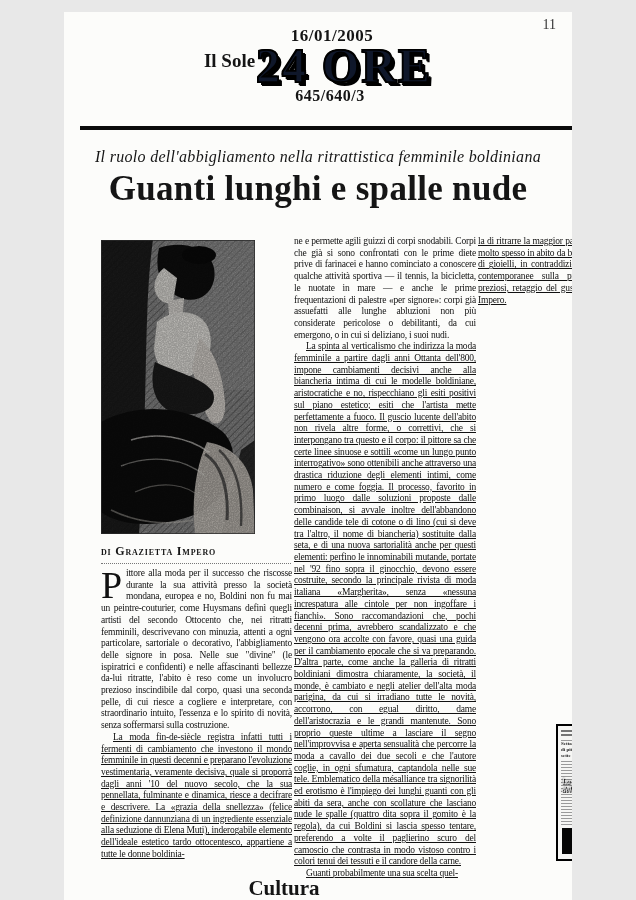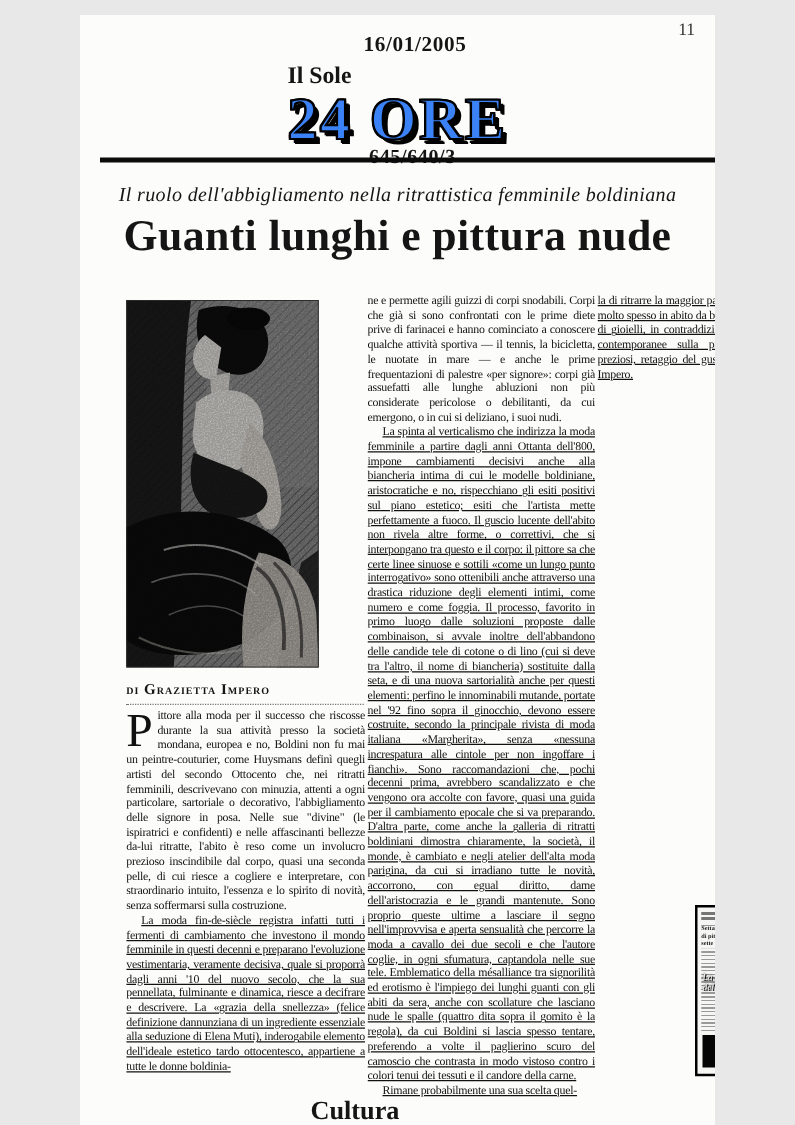--- a/index.html
+++ b/index.html
@@ -8,25 +8,25 @@
     position:relative; width:508px; height:900px; margin:12px auto;
     background:#fcfcfa; color:#151515; overflow:hidden;
     font-family:"Liberation Serif", serif;
   }
   .abs { position:absolute; }
 
   
   .page-number { top:5px; right:16px; font-size:14px; color:#333; }
   .masthead { top:14px; left:0; width:100%; text-align:center; }
   .mh-date { font-size:17px; font-weight:bold; transform:translateX(14px); letter-spacing:.5px; }
-  .mh-row { display:inline-flex; align-items:flex-start; margin-top:-4px;flex-direction:column; }
+  .mh-row { display:inline-flex; align-items:flex-start; margin-top:-4px; }
   .mh-pretitle { font-size:19px; font-weight:bold; margin-top:8px; margin-right:1px; }
   .mh-logo {
     font-size:48px; font-weight:bold; letter-spacing:2px; line-height:1;
-    color:#3b82f6;
+    color:#0f172a;
     -webkit-text-stroke:1.6px #000;
     text-shadow:-1px -1px 0 #000, 1px -1px 0 #000, -1px 1px 0 #000,
                  1px 1px 0 #000, 3px 3px 0 #000, 4px 4px 0 #000;
   }
   .mh-code { font-size:16px; font-weight:bold; margin-top:-3px; transform:translateX(12px); letter-spacing:.5px; }
   .top-rule { top:114px; left:16px; width:604px; height:4px; background:#0b0b0b; }
 
   .kicker { top:136px; left:0; width:100%; text-align:center;
             font-style:italic; font-size:16px; letter-spacing:.3px; }
   .headline { top:157px; left:0; width:100%; text-align:center;
@@ -94,21 +94,21 @@
     <div class="mh-row">
       <span class="mh-pretitle">Il Sole</span>
       <span class="mh-logo">24 ORE</span>
     </div>
     <div class="mh-code">645/640/3</div>
   </div>
 
   <div class="abs top-rule"></div>
 
   <div class="abs kicker">Il ruolo dell'abbigliamento nella ritrattistica femminile boldiniana</div>
-  <div class="abs headline">Guanti lunghi e pittura nude</div>
+  <div class="abs headline">Guanti lunghi e spalle nude</div>
 
   <div class="abs painting">
     <svg viewBox="0 0 154 294" preserveAspectRatio="none">
       <defs>
         <pattern id="hatch" width="5" height="5" patternUnits="userSpaceOnUse" patternTransform="rotate(45)">
           <rect width="5" height="5" fill="#8d8d8d"></rect>
           <line x1="0" y1="0" x2="0" y2="5" stroke="#555" stroke-width="1.4"></line>
         </pattern>
         <filter id="grain">
           <feTurbulence type="fractalNoise" baseFrequency="0.8" numOctaves="2" result="n"></feTurbulence>
@@ -150,21 +150,21 @@
   <div class="abs byline">di Grazietta Impero</div>
 
   <div class="abs bodytext col1-text">
     <p class="para"><span class="dropcap">P</span><span>ittore alla moda per il successo che riscosse durante la sua attività presso la società mondana, europea e no, Boldini non fu mai un peintre-couturier, come Huysmans definì quegli artisti del secondo Ottocento che, nei ritratti femminili, descrivevano con minuzia, attenti a ogni particolare, sartoriale o decorativo, l'abbigliamento delle signore in posa. Nelle sue "divine" (le ispiratrici e confidenti) e nelle affascinanti bellezze da-lui ritratte, l'abito è reso come un involucro prezioso inscindibile dal corpo, quasi una seconda pelle, di cui riesce a cogliere e interpretare, con straordinario intuito, l'essenza e lo spirito di novità, senza soffermarsi sulla costruzione.</span></p>
     <p class="para indent">La moda fin-de-siècle registra infatti tutti i fermenti di cambiamento che investono il mondo femminile in questi decenni e preparano l'evoluzione vestimentaria, veramente decisiva, quale si proporrà dagli anni '10 del nuovo secolo, che la sua pennellata, fulminante e dinamica, riesce a decifrare e descrivere. La «grazia della snellezza» (felice definizione dannunziana di un ingrediente essenziale alla seduzione di Elena Muti), inderogabile elemento dell'ideale estetico tardo ottocentesco, appartiene a tutte le donne boldinia-</p>
   </div>
 
   <div class="abs bodytext col2">
     <p class="para">ne e permette agili guizzi di corpi snodabili. Corpi che già si sono confrontati con le prime diete prive di farinacei e hanno cominciato a conoscere qualche attività sportiva — il tennis, la bicicletta, le nuotate in mare — e anche le prime frequentazioni di palestre «per signore»: corpi già assuefatti alle lunghe abluzioni non più considerate pericolose o debilitanti, da cui emergono, o in cui si deliziano, i suoi nudi.</p>
     <p class="para indent">La spinta al verticalismo che indirizza la moda femminile a partire dagli anni Ottanta dell'800, impone cambiamenti decisivi anche alla biancheria intima di cui le modelle boldiniane, aristocratiche e no, rispecchiano gli esiti positivi sul piano estetico; esiti che l'artista mette perfettamente a fuoco. Il guscio lucente dell'abito non rivela altre forme, o correttivi, che si interpongano tra questo e il corpo: il pittore sa che certe linee sinuose e sottili «come un lungo punto interrogativo» sono ottenibili anche attraverso una drastica riduzione degli elementi intimi, come numero e come foggia. Il processo, favorito in primo luogo dalle soluzioni proposte dalle combinaison, si avvale inoltre dell'abbandono delle candide tele di cotone o di lino (cui si deve tra l'altro, il nome di biancheria) sostituite dalla seta, e di una nuova sartorialità anche per questi elementi: perfino le innominabili mutande, portate nel '92 fino sopra il ginocchio, devono essere costruite, secondo la principale rivista di moda italiana «Margherita», senza «nessuna increspatura alle cintole per non ingoffare i fianchi». Sono raccomandazioni che, pochi decenni prima, avrebbero scandalizzato e che vengono ora accolte con favore, quasi una guida per il cambiamento epocale che si va preparando. D'altra parte, come anche la galleria di ritratti boldiniani dimostra chiaramente, la società, il monde, è cambiato e negli atelier dell'alta moda parigina, da cui si irradiano tutte le novità, accorrono, con egual diritto, dame dell'aristocrazia e le grandi mantenute. Sono proprio queste ultime a lasciare il segno nell'improvvisa e aperta sensualità che percorre la moda a cavallo dei due secoli e che l'autore coglie, in ogni sfumatura, captandola nelle sue tele. Emblematico della mésalliance tra signorilità ed erotismo è l'impiego dei lunghi guanti con gli abiti da sera, anche con scollature che lasciano nude le spalle (quattro dita sopra il gomito è la regola), da cui Boldini si lascia spesso tentare, preferendo a volte il paglierino scuro del camoscio che contrasta in modo vistoso contro i colori tenui dei tessuti e il candore della carne.</p>
-    <p class="para indent">Rimane probabilmente una sua scelta quel-</p>
+    <p class="para indent">Guanti probabilmente una sua scelta quel-</p>
   </div>
 
   <div class="abs bodytext col3">
     <p class="para">la di ritrarre la maggior parte delle sue committenti, molto spesso in abito da ballo, completamente prive di gioielli, in contraddizione con le testimonianze contemporanee sulla profusione di ornamenti preziosi, retaggio del gusto opulento del Secondo Impero.</p>
   </div>
 
   <div class="abs thumb">
     <div class="t-mast"></div>
     <div class="t-leftcol"></div>
     <div class="t-sidebar-head">Settant'anni di pittura in sette tappe</div>

